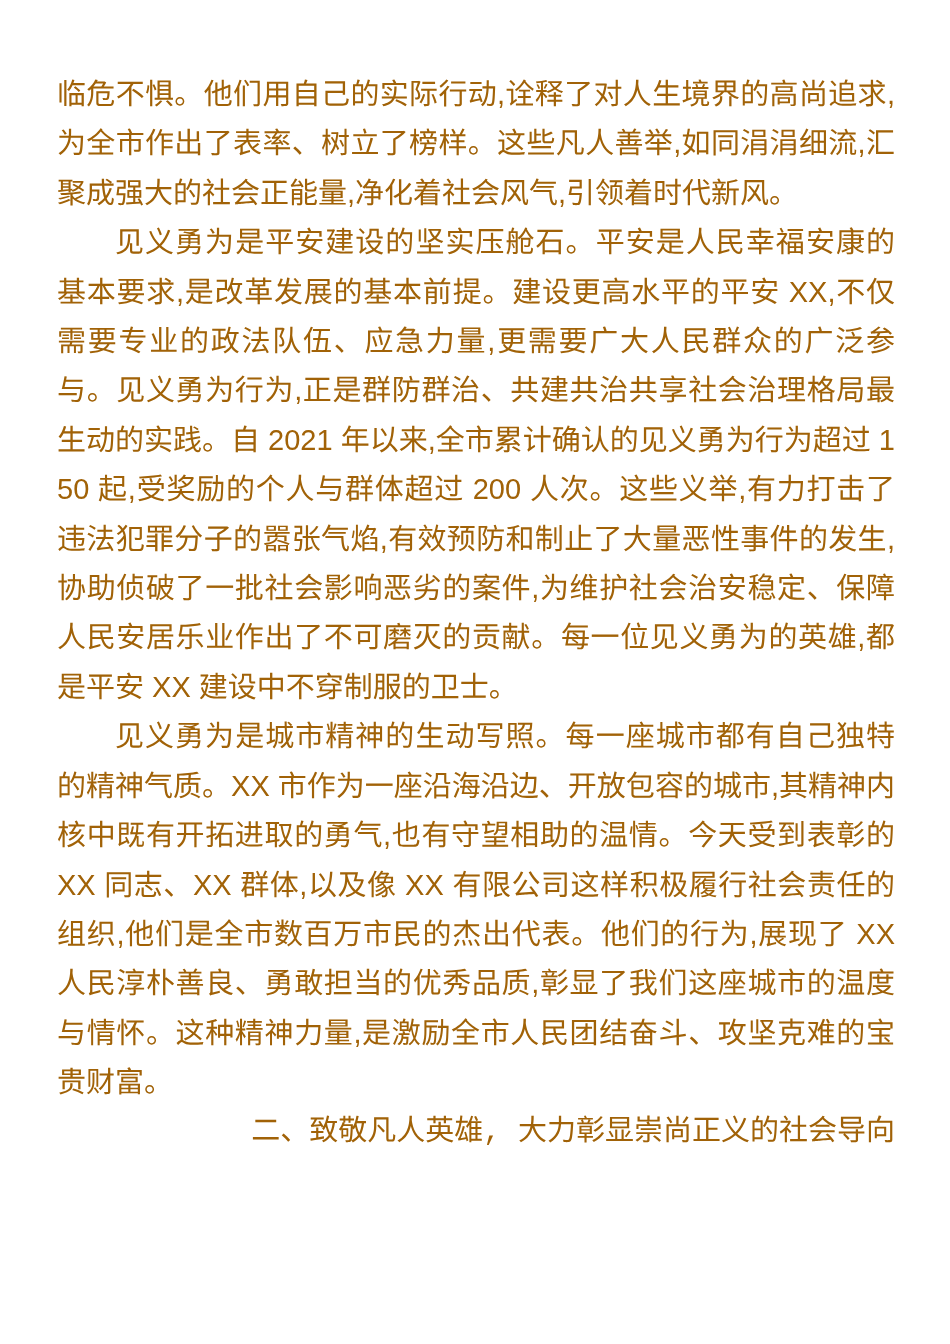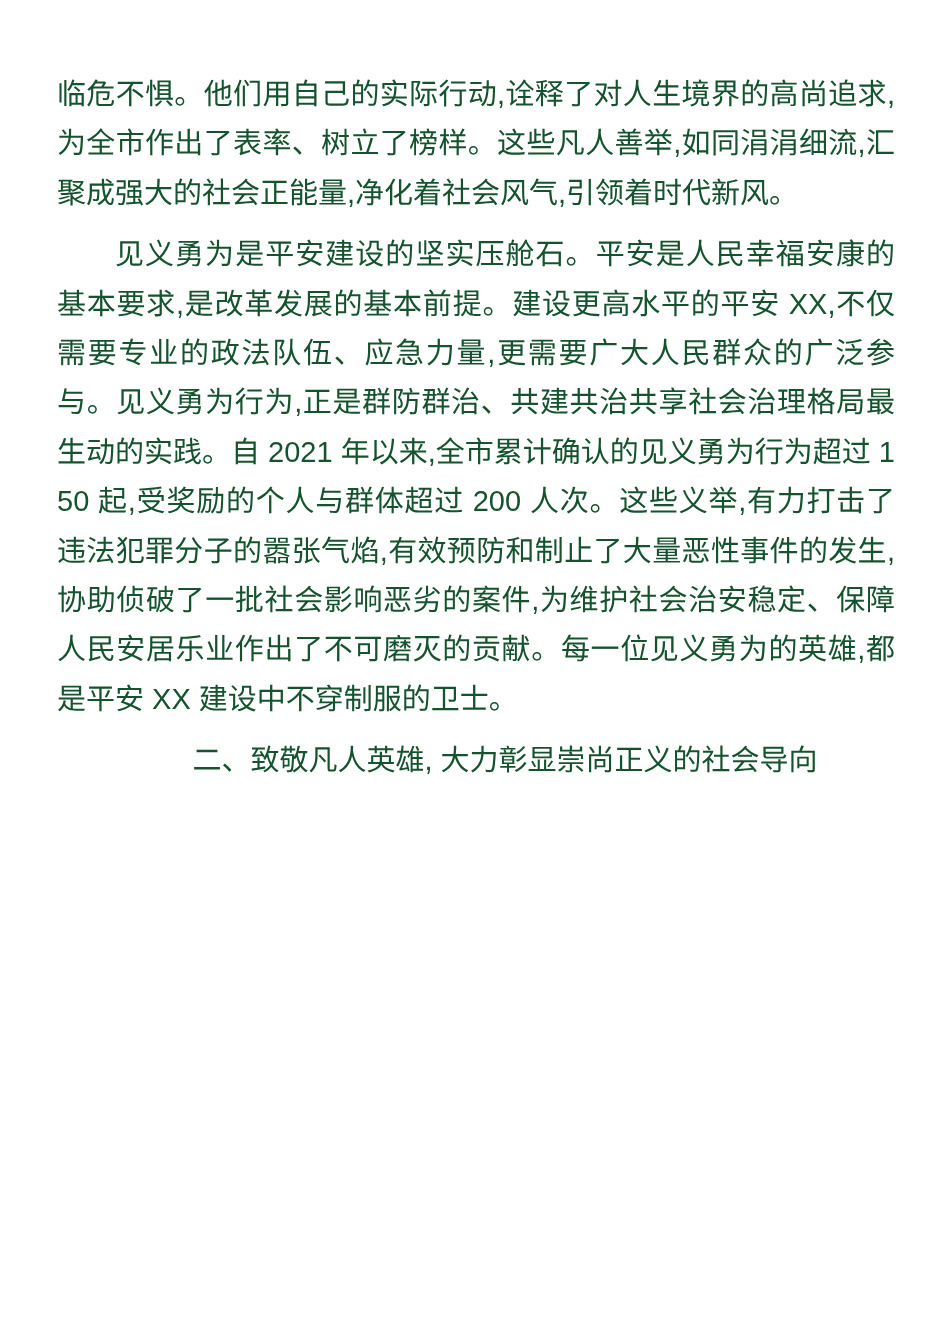--- a/index.html
+++ b/index.html
@@ -15,36 +15,37 @@
   }
   .page {
     box-sizing: border-box;
     width: 950px;
     min-height: 1344px;
     padding: 70px 55px 40px 57px;
     background: #ffffff;
   }
   .para {
     margin: 0;
-    color: #14532d;
+    color: #a16207;
     font-size: 29px;
     line-height: 49.4px;
     text-align: justify;
     text-justify: inter-ideograph;
     word-break: break-all;
     overflow-wrap: break-word;
   }
   .para.indent {
     text-indent: 2em;
-    margin-top: 12px;
   }
   .para.heading {
-    text-align: center;
+    text-align: right;
+    font-family: Liberation Mono, monospace;
   }
 </style>
 </head>
 <body>
 
 <main class="page">
   <p class="para">临危不惧。他们用自己的实际行动,诠释了对人生境界的高尚追求,为全市作出了表率、树立了榜样。这些凡人善举,如同涓涓细流,汇聚成强大的社会正能量,净化着社会风气,引领着时代新风。</p>
   <p class="para indent">见义勇为是平安建设的坚实压舱石。平安是人民幸福安康的基本要求,是改革发展的基本前提。建设更高水平的平安 XX,不仅需要专业的政法队伍、应急力量,更需要广大人民群众的广泛参与。见义勇为行为,正是群防群治、共建共治共享社会治理格局最生动的实践。自 2021 年以来,全市累计确认的见义勇为行为超过 150 起,受奖励的个人与群体超过 200 人次。这些义举,有力打击了违法犯罪分子的嚣张气焰,有效预防和制止了大量恶性事件的发生,协助侦破了一批社会影响恶劣的案件,为维护社会治安稳定、保障人民安居乐业作出了不可磨灭的贡献。每一位见义勇为的英雄,都是平安 XX 建设中不穿制服的卫士。</p>
+  <p class="para indent">见义勇为是城市精神的生动写照。每一座城市都有自己独特的精神气质。XX 市作为一座沿海沿边、开放包容的城市,其精神内核中既有开拓进取的勇气,也有守望相助的温情。今天受到表彰的 XX 同志、XX 群体,以及像 XX 有限公司这样积极履行社会责任的组织,他们是全市数百万市民的杰出代表。他们的行为,展现了 XX 人民淳朴善良、勇敢担当的优秀品质,彰显了我们这座城市的温度与情怀。这种精神力量,是激励全市人民团结奋斗、攻坚克难的宝贵财富。</p>
   <p class="para indent heading">二、致敬凡人英雄, 大力彰显崇尚正义的社会导向</p>
 </main>
 
 </body></html>

